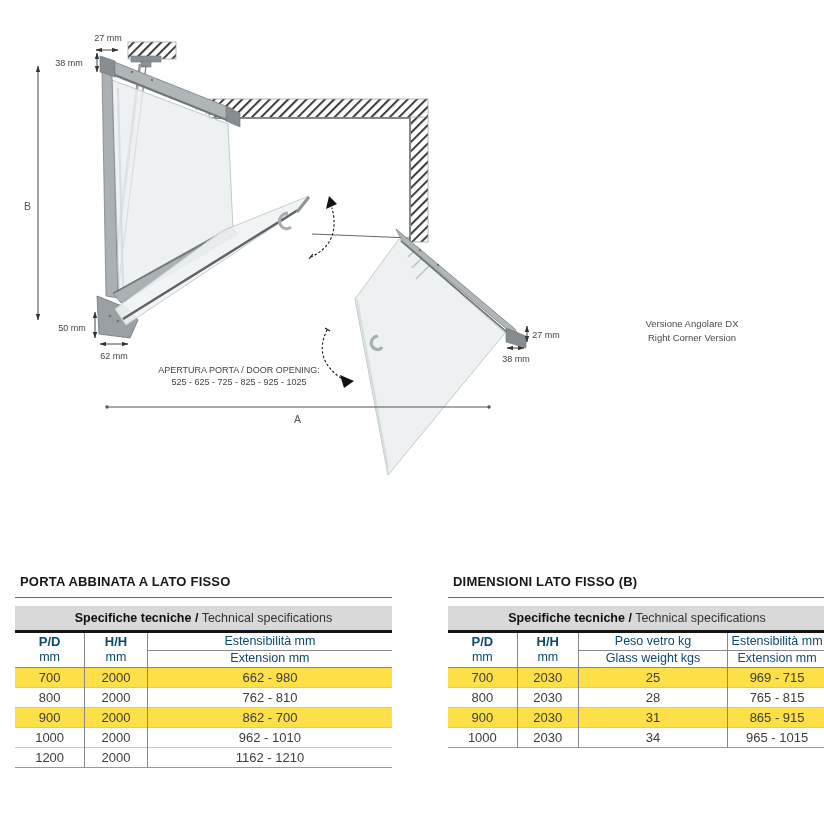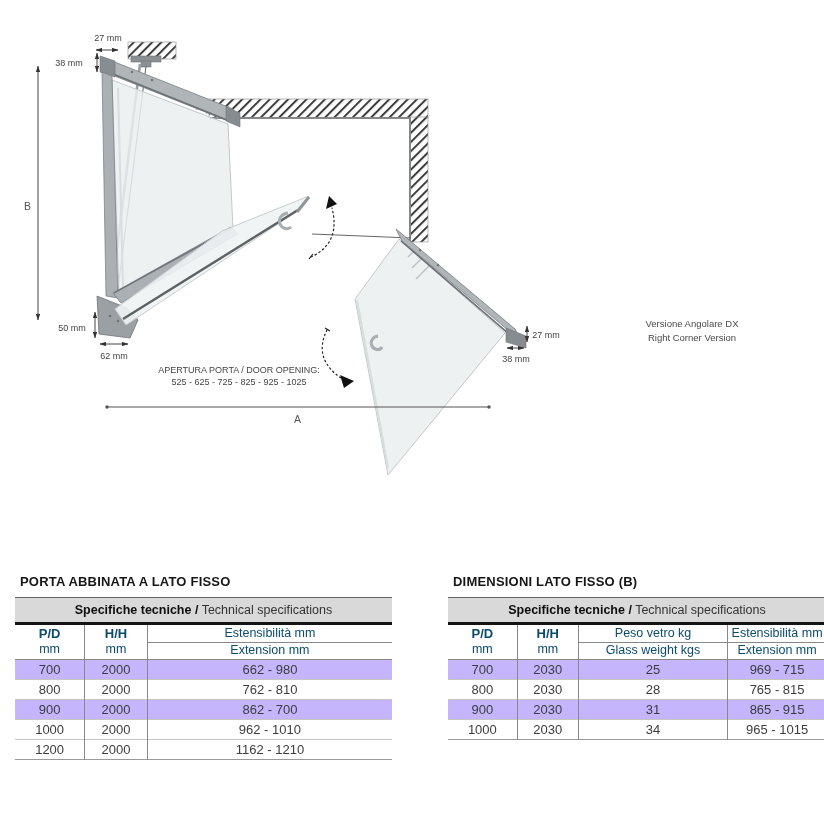--- a/index.html
+++ b/index.html
@@ -10,36 +10,36 @@
   .dimtxt{font-size:9px;}
   .notetxt{font-size:9px;}
   .biglabel{font-size:10.5px;fill:#555;}
 
   .spec-block{position:absolute;top:574px;}
   #block1{left:15px;width:377px;}
   #block2{left:448px;width:378px;}
   .tbl-title{font-weight:bold;font-size:13px;color:#161616;letter-spacing:.2px;padding-left:5px;}
   .tbl-subtitle{font-size:12px;color:#333;margin-top:3px;padding-left:5px;}
   .top-rule{border-top:1.5px solid #666;margin-top:8px;}
-  table.spec{width:100%;border-collapse:collapse;table-layout:fixed;margin-top:0;
+  table.spec{width:100%;border-collapse:collapse;table-layout:fixed;margin-top:8px;
              border-bottom:1px solid #999;}
   table.spec th,table.spec td{padding:0;font-weight:normal;}
   td.band{background:#d9d9d9;border-bottom:3px solid #141414;height:24px;
           text-align:center;font-size:12.5px;color:#333;}
   td.band b{color:#0e0e0e;}
   th.colhead{vertical-align:top;font-size:12.5px;color:#0c4a6e;}
   .l1{height:17px;line-height:17px;text-align:center;}
   .l1.bold{font-weight:bold;font-size:13px;}
   .l1.div{border-bottom:1px solid #888;}
   .l2{height:16px;line-height:15px;}
   .bl{border-left:1px solid #888;}
   tbody.specbody td{height:19px;text-align:center;font-size:13px;color:#3c3c3c;
                     border-top:1px solid #c6c6c6;}
   tbody.specbody tr:first-child td{border-top:1px solid #888;}
-  tr.odd td{background:#c4b5fd;}
+  tr.odd td{background:#fde047;}
 </style>
 </head>
 <body>
 
 <div id="page">
 
   <svg id="diagram" width="824" height="560" viewBox="0 0 824 560">
     <defs>
       <pattern id="hatch" patternUnits="userSpaceOnUse" width="6.5" height="6.5" patternTransform="rotate(45)">
         <rect width="6.5" height="6.5" fill="#ffffff"></rect>

